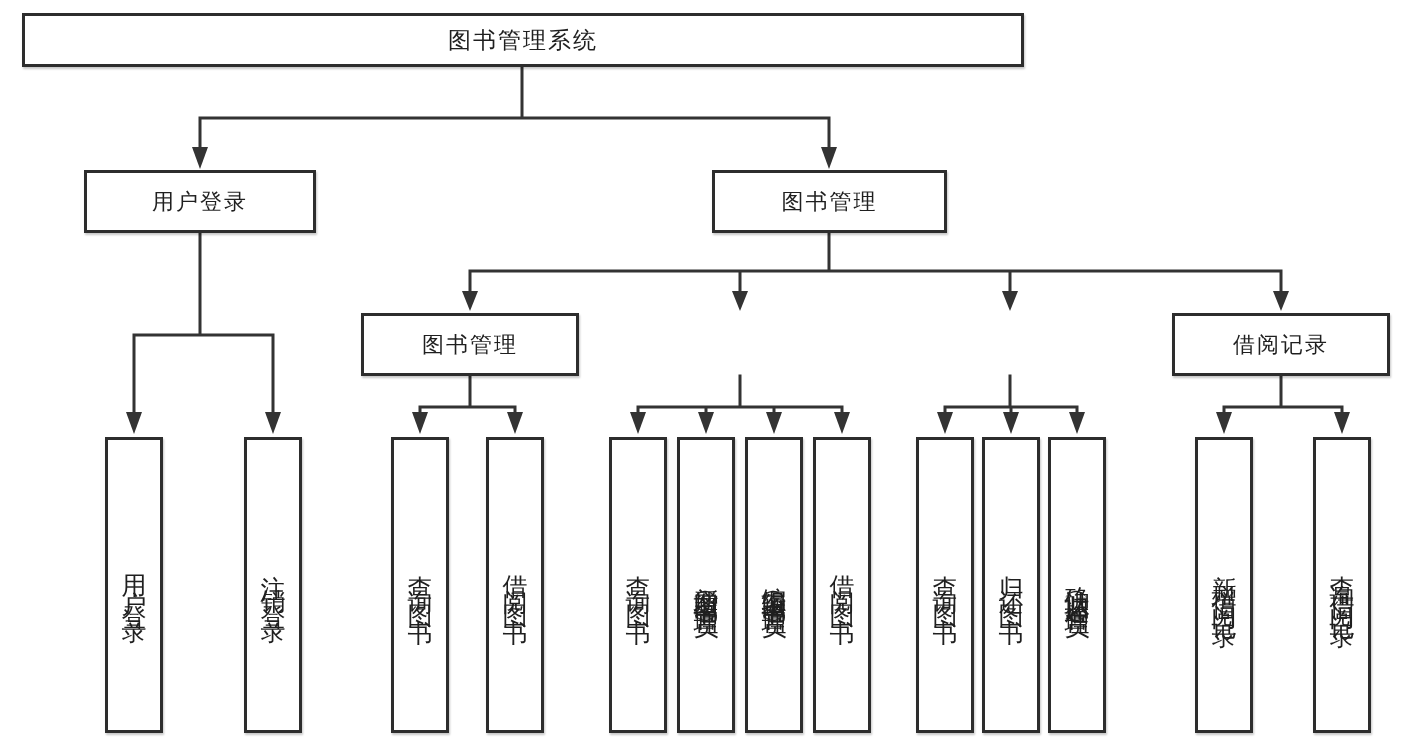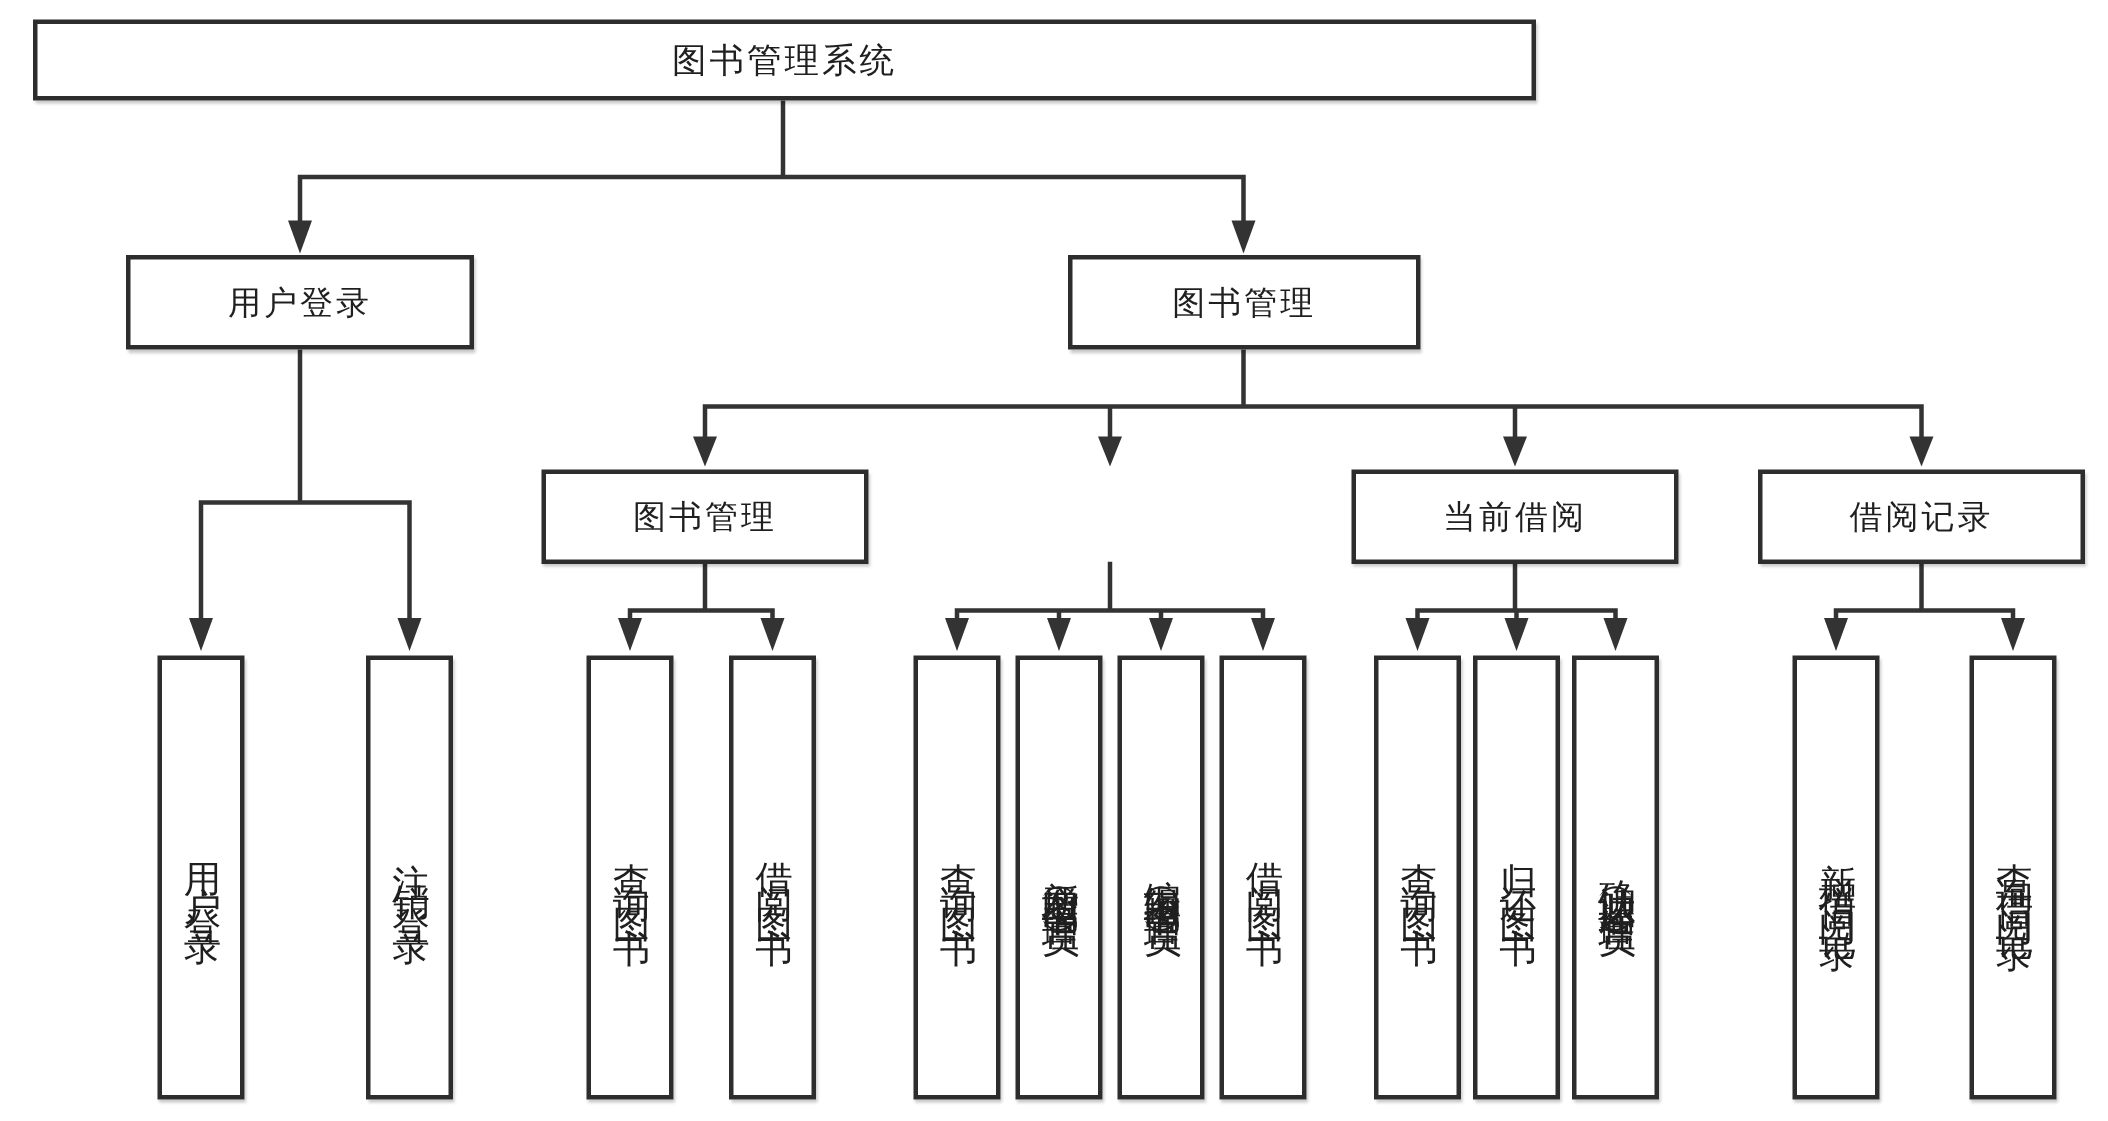--- a/index.html
+++ b/index.html
@@ -111,21 +111,20 @@
       <polygon points="1334,412 1350,412 1342,434"></polygon>
     </g>
   </svg>
 
   <div class="node root" style="left:22px; top:13px; width:1002px; height:54px;">图书管理系统</div>
 
   <div class="node branch" style="left:84px; top:170px; width:232px; height:63px;">用户登录</div>
   <div class="node branch" style="left:712px; top:170px; width:235px; height:63px;font-family:Liberation Mono, monospace;">图书管理</div>
 
   <div class="node branch" style="left:361px; top:313px; width:218px; height:63px;">图书管理</div>
-  <div class="node branch" style="left:901px; top:313px; width:218px; height:63px;">当前借阅</div>
   <div class="node branch" style="left:1172px; top:313px; width:218px; height:63px;">借阅记录</div>
 
   <div class="node leaf" style="left: 105px; top: 437px; width: 58px; height: 296px; letter-spacing: 15px;">用户登录</div>
   <div class="node leaf" style="left: 244px; top: 437px; width: 58px; height: 296px; letter-spacing: 15px;">注销登录</div>
 
   <div class="node leaf" style="left: 391px; top: 437px; width: 58px; height: 296px; letter-spacing: 15px;">查询图书</div>
   <div class="node leaf" style="left: 486px; top: 437px; width: 58px; height: 296px; letter-spacing: 15px;">借阅图书</div>
 
   <div class="node leaf" style="left: 609px; top: 437px; width: 58px; height: 296px; letter-spacing: 15px;">查询图书</div>
   <div class="node leaf" style="left: 677px; top: 437px; width: 58px; height: 296px; letter-spacing: 4px;">新增图书（管理员）</div>

